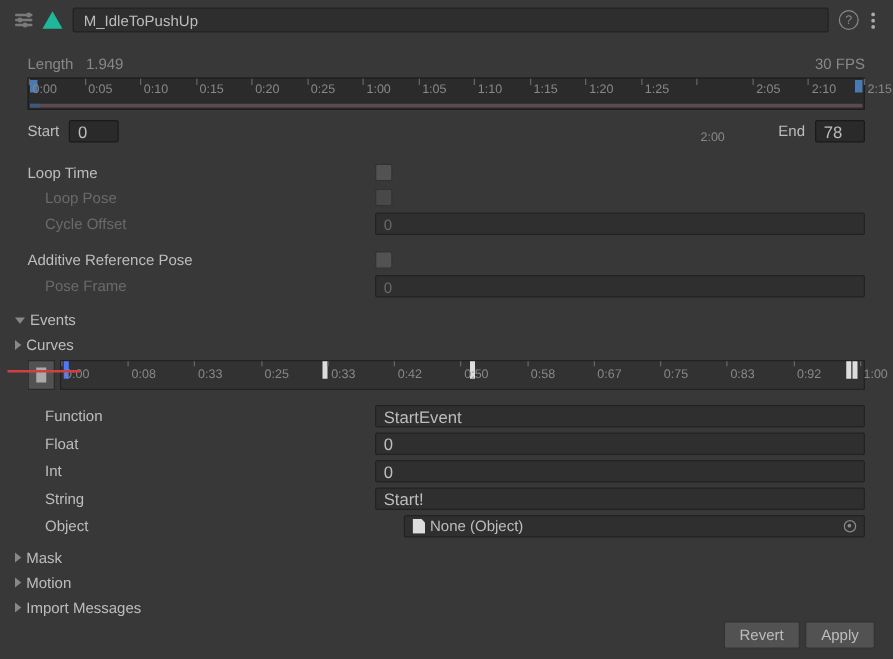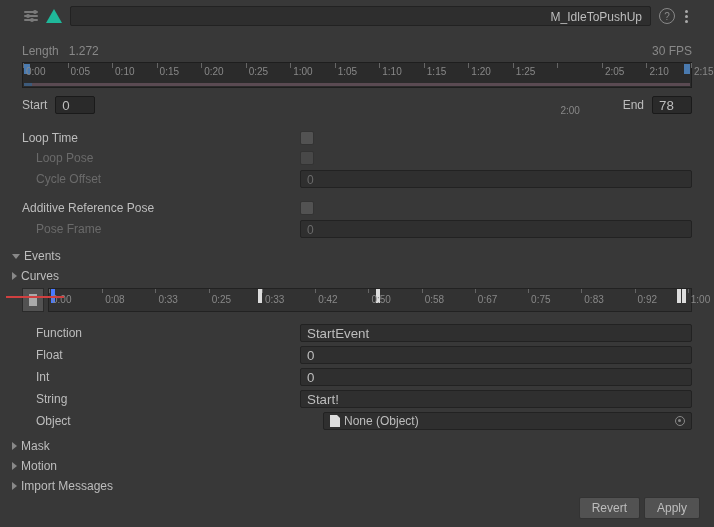--- a/index.html
+++ b/index.html
@@ -1,18 +1,18 @@
 <!DOCTYPE html>
 <html><head>
 <meta charset="utf-8">
 <style>
   * { box-sizing: border-box; margin: 0; padding: 0; font-family: Arial, sans-serif; }
   body { background: #383838; width: 714px; height: 527px; overflow: hidden; color: #bdbdbd; font-size: 12px; position: relative; }
   
-  .header { display: flex; align-items: center; padding: 6px 24px; gap: 8px; text-align: right; }
+  .header { display: flex; align-items: center; padding: 6px 12px; gap: 8px; }
   .slider-icon { display: flex; flex-direction: column; gap: 2px; }
   .slider-line { width: 14px; height: 2px; background: #7a7a7a; border-radius: 1px; position: relative; }
   .slider-dot { position: absolute; width: 4px; height: 4px; background: #7a7a7a; border-radius: 50%; top: -1px; }
   .triangle-icon { width: 0; height: 0; border-left: 8px solid transparent; border-right: 8px solid transparent; border-bottom: 14px solid #1fb89a; }
   .title-field { flex: 1; background: #2e2e2e; border: 1px solid #222; border-radius: 2px; padding: 3px 8px; color: #bdbdbd; height: 20px; }
   .help-icon { width: 16px; height: 16px; border: 1.2px solid #888; border-radius: 50%; display: flex; align-items: center; justify-content: center; font-size: 10px; color: #888; cursor: pointer; }
   .menu-icon { display: flex; flex-direction: column; gap: 2px; cursor: pointer; padding: 2px; }
   .menu-dot { width: 3px; height: 3px; background: #aaa; border-radius: 50%; }
   
   .content { padding: 8px 22px 8px 22px; }
@@ -84,21 +84,21 @@
   <div class="help-icon">?</div>
   <div class="menu-icon">
     <div class="menu-dot"></div>
       <div class="menu-dot"></div>
       <div class="menu-dot"></div>
   </div>
 </div>
 
 <div class="content">
   <div class="length-row">
-    <div><span>Length</span>&nbsp;&nbsp;&nbsp;<span>1.272</span></div>
+    <div><span>Length</span>&nbsp;&nbsp;&nbsp;<span>1.949</span></div>
     <div>30 FPS</div>
   </div>
 
   <div class="timeline-main" id="timeline-main">
     <div class="handle-blue" style="left:1px"></div>
     <div class="handle-blue" style="right:1px"></div>
     <div class="timeline-fill"></div>
     <div class="timeline-fill-blue"></div>
   <div class="tick" style="left: 0%;"></div>
       <div class="tick-label" style="left: calc(0% + 3px);">0:00</div>

